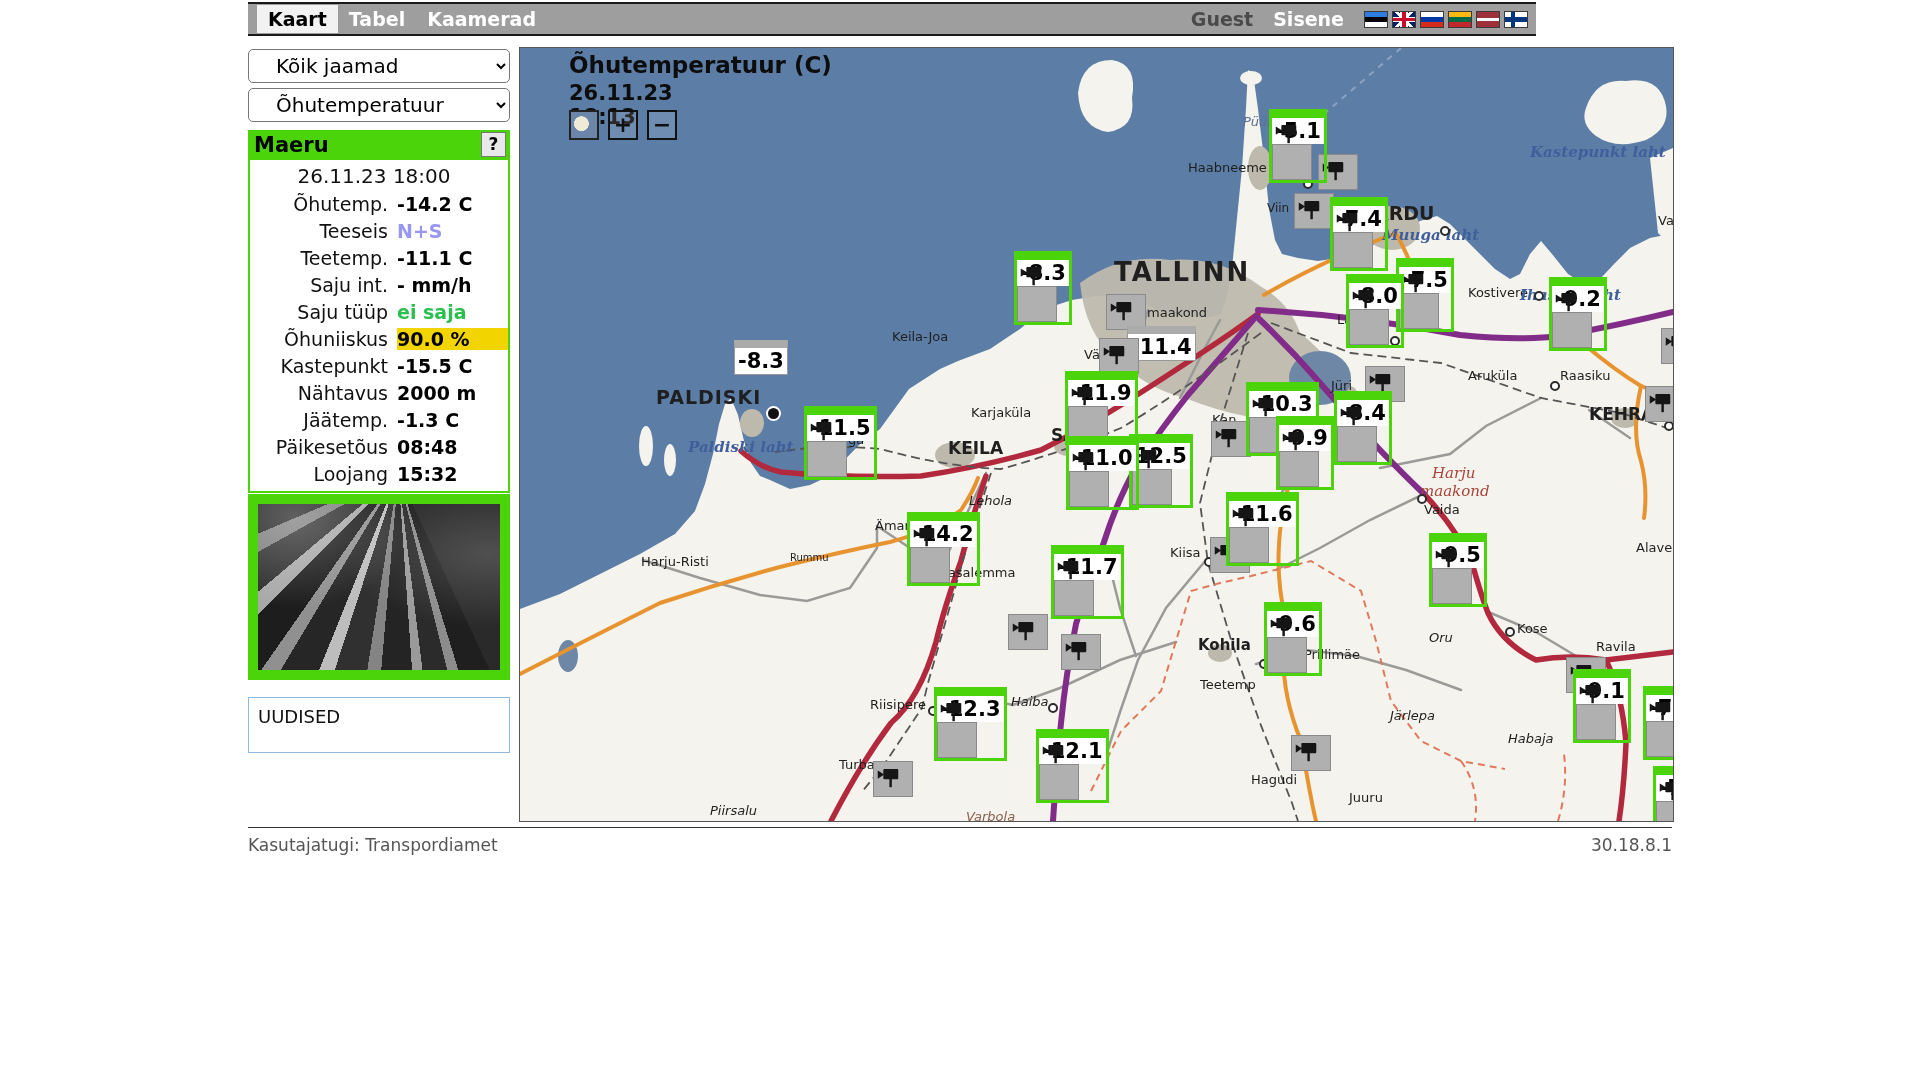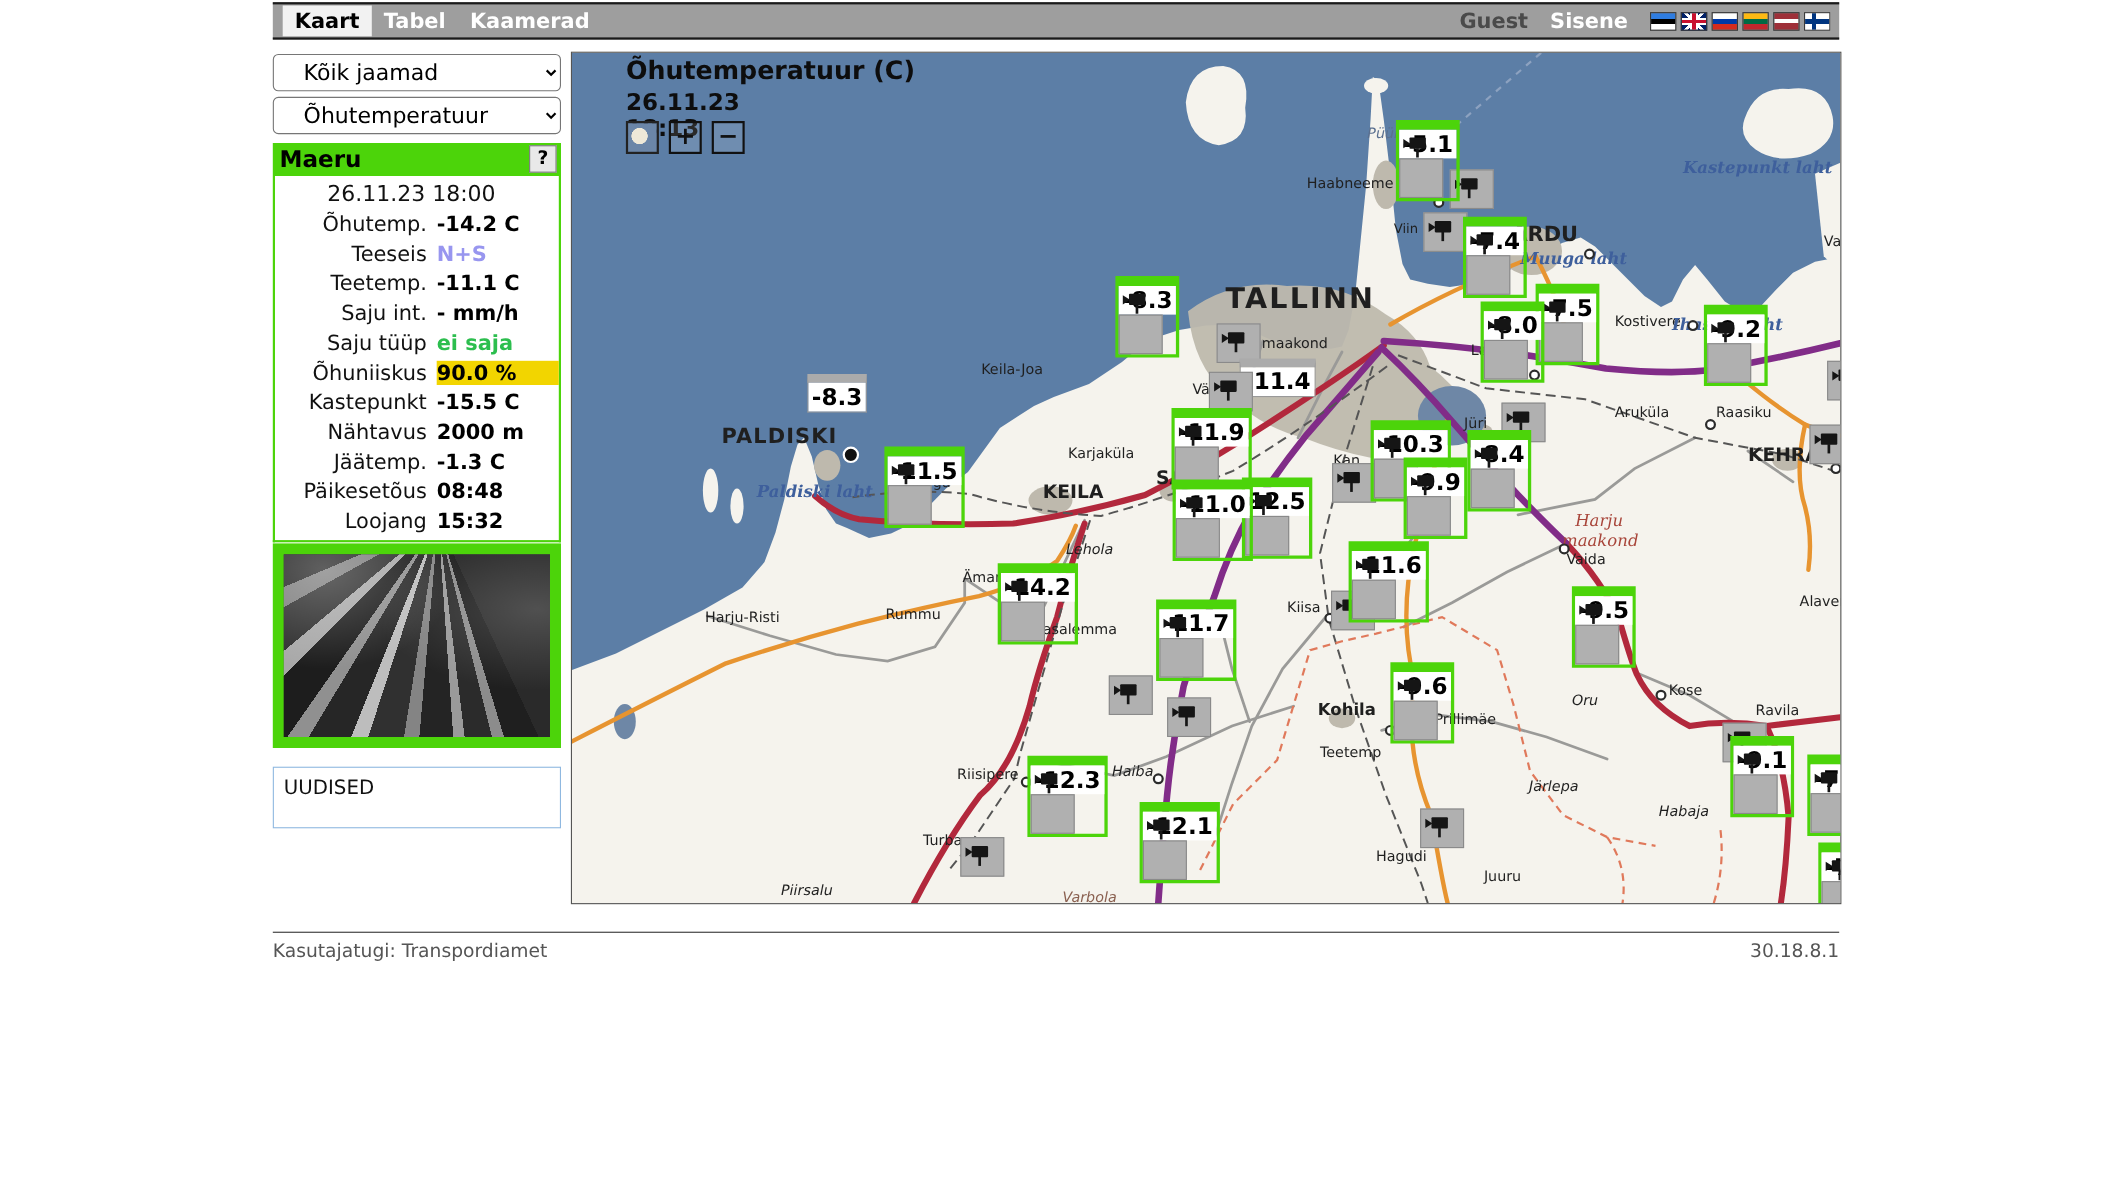--- a/index.html
+++ b/index.html
@@ -1,19 +1,19 @@
 <!DOCTYPE html>
 <html><head>
 <meta charset="utf-8">
 <style>
   html,body{margin:0;padding:0;background:#fff;}
   #page{position:relative;width:1920px;height:1080px;background:#fff;font-family:"DejaVu Sans",sans-serif;overflow:hidden;}
 
   
-  #topbar{position:absolute;left:248px;top:2px;width:1424px;height:30px;background:#9E9E9E;
+  #topbar{position:absolute;left:248px;top:2px;width:1288px;height:30px;background:#9E9E9E;
     border-top:2px solid #1a1a1a;border-bottom:2px solid #1a1a1a;display:flex;align-items:center;box-sizing:content-box;text-align:center;}
   .tab{font-weight:bold;font-size:19px;color:#fff;padding:3px 11px;cursor:pointer;white-space:nowrap;}
   .tab.active{background:#F2F2F2;color:#000;margin-left:9px;}
   #tb-right{margin-left:auto;display:flex;align-items:center;gap:20px;padding-right:8px;}
   #guest{font-weight:bold;font-size:19px;color:#4A4A4A;}
   #sisene{font-weight:bold;font-size:19px;color:#fff;cursor:pointer;}
   #flags{display:flex;gap:4px;align-items:center;}
   .flag{width:24px;height:17px;border:1px solid #3a3a3a;display:inline-block;box-sizing:border-box;cursor:pointer;}
   .flag-estonia{background:linear-gradient(to bottom,#2F7DE1 0 33%,#000 33% 66%,#fff 66%);}
   .flag-uk{background-color:#012169;background-image:
@@ -83,21 +83,21 @@
   .mapbtn{position:absolute;width:30px;height:30px;border:2px solid #111;background:rgba(255,255,255,0.12);
     font-weight:bold;font-size:22px;line-height:26px;text-align:center;color:#111;cursor:pointer;box-sizing:border-box;
     font-family:"DejaVu Sans",sans-serif;padding:0;}
   #btn-overview{left:49px;top:62px;background:
     radial-gradient(circle at 40% 45%, #EFE9D8 0 34%, transparent 36%),
     linear-gradient(#6B86A8,#6B86A8);border:2px solid #222;}
   #btn-zoomin{left:88px;top:62px;}
   #btn-zoomout{left:127px;top:62px;}
 
   
-  #footer{position:absolute;left:248px;top:847px;width:1424px;border-top:1px solid #333;
+  #footer{position:absolute;left:248px;top:827px;width:1424px;border-top:1px solid #333;
     display:flex;justify-content:space-between;padding-top:7px;font-size:17px;color:#555;gap:16px;}
 </style>
 </head>
 <body>
 
 <div id="page">
 
   <div id="topbar">
     <div id="tabs" style="display: flex;">
         <div class="tab active">Kaart</div>
@@ -308,21 +308,21 @@
         <span class="town" style="left: 829px; top: 742px; font-size: 13px;">Juuru</span>
         <span class="town" style="left: 870px; top: 660px; font-size: 13px; font-style: italic;">Järlepa</span>
         <span class="town" style="left: 988px; top: 683px; font-size: 13px; font-style: italic;">Habaja</span>
         <span class="town" style="left: 350px; top: 649px; font-size: 13px;">Riisipere</span>
         <span class="town" style="left: 491px; top: 646px; font-size: 13px; font-style: italic;">Haiba</span>
         <span class="town" style="left: 319px; top: 709px; font-size: 13px;">Turba</span>
         <span class="town" style="left: 446px; top: 761px; font-size: 13px; font-style: italic; color: rgb(138, 96, 80);">Varbola</span>
         <span class="town" style="left: 449px; top: 445px; font-size: 13px; font-style: italic;">Lehola</span>
         <span class="town" style="left: 420px; top: 517px; font-size: 13px;">Vasalemma</span>
         <span class="town" style="left: 355px; top: 470px; font-size: 13px;">Ämari</span>
-        <span class="town" style="left: 285px; top: 504px; font-size: 13px;">Rummu</span>
+        <span class="town" style="left: 270px; top: 504px; font-size: 10px;">Rummu</span>
         <span class="town" style="left: 121px; top: 506px; font-size: 13px;">Harju-Risti</span>
         <span class="town" style="left: 190px; top: 755px; font-size: 13px; font-style: italic;">Piirsalu</span>
         <span class="town" style="left: 451px; top: 357px; font-size: 13px;">Karjaküla</span>
         <span class="town" style="left: 300px; top: 384px; font-size: 13px;">Klooga</span>
         <span class="town" style="left: 692px; top: 364px; font-size: 13px;">Kan</span>
         <span class="town" style="left: 1138px; top: 165px; font-size: 13px;">Val</span>
         <span class="water" style="left: 862px; top: 178px;">Muuga laht</span>
         <span class="water" style="left: 1000px; top: 238px;">Ihasalu laht</span>
         <span class="water" style="left: 1010px; top: 95px;">Kastepunkt laht</span>
         <span class="water" style="left: 168px; top: 390px;">Paldiski laht</span>

